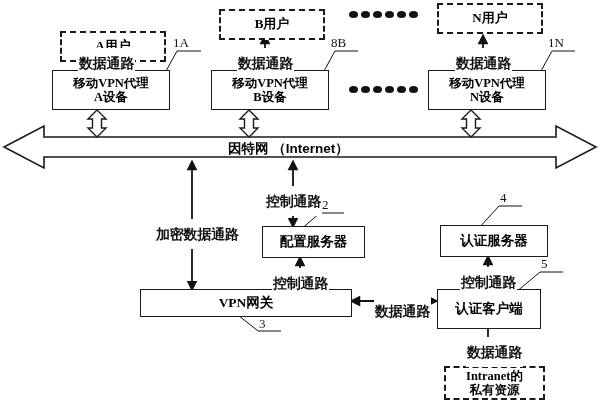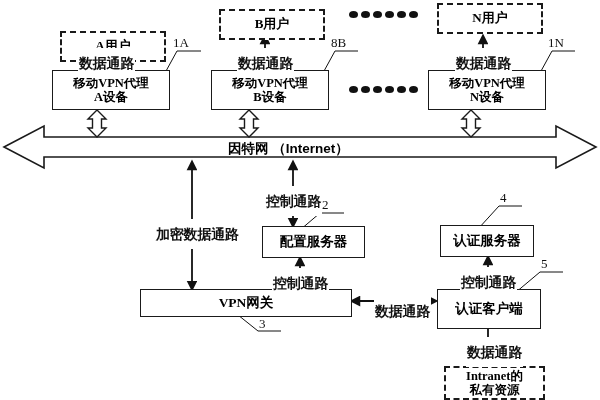--- a/index.html
+++ b/index.html
@@ -136,21 +136,21 @@
     <span>B设备</span>
   </div>
   <div class="node solid t-agent" style="left:428px;top:70px;width:118px;height:40px;flex-direction:column;">
     <span>移动VPN代理</span>
     <span>N设备</span>
   </div>
 
   <div class="node solid t-srv" style="left:252px;top:226px;width:103px;height:32px;margin-left:10px;">
     <span>配置服务器</span>
   </div>
-  <div class="node solid t-srv" style="left:440px;top:225px;width:94px;height:32px;">
+  <div class="node solid t-srv" style="left:440px;top:225px;width:108px;height:32px;">
     <span>认证服务器</span>
   </div>
   <div class="node solid t-gw" style="left:140px;top:289px;width:212px;height:28px;">
     <span>VPN网关</span>
   </div>
   <div class="node solid t-srv" style="left:437px;top:289px;width:104px;height:40px;">
     <span>认证客户端</span>
   </div>
 
   <div class="node dashed t-intra" style="left:444px;top:366px;width:101px;height:34px;flex-direction:column;text-align:right;">

